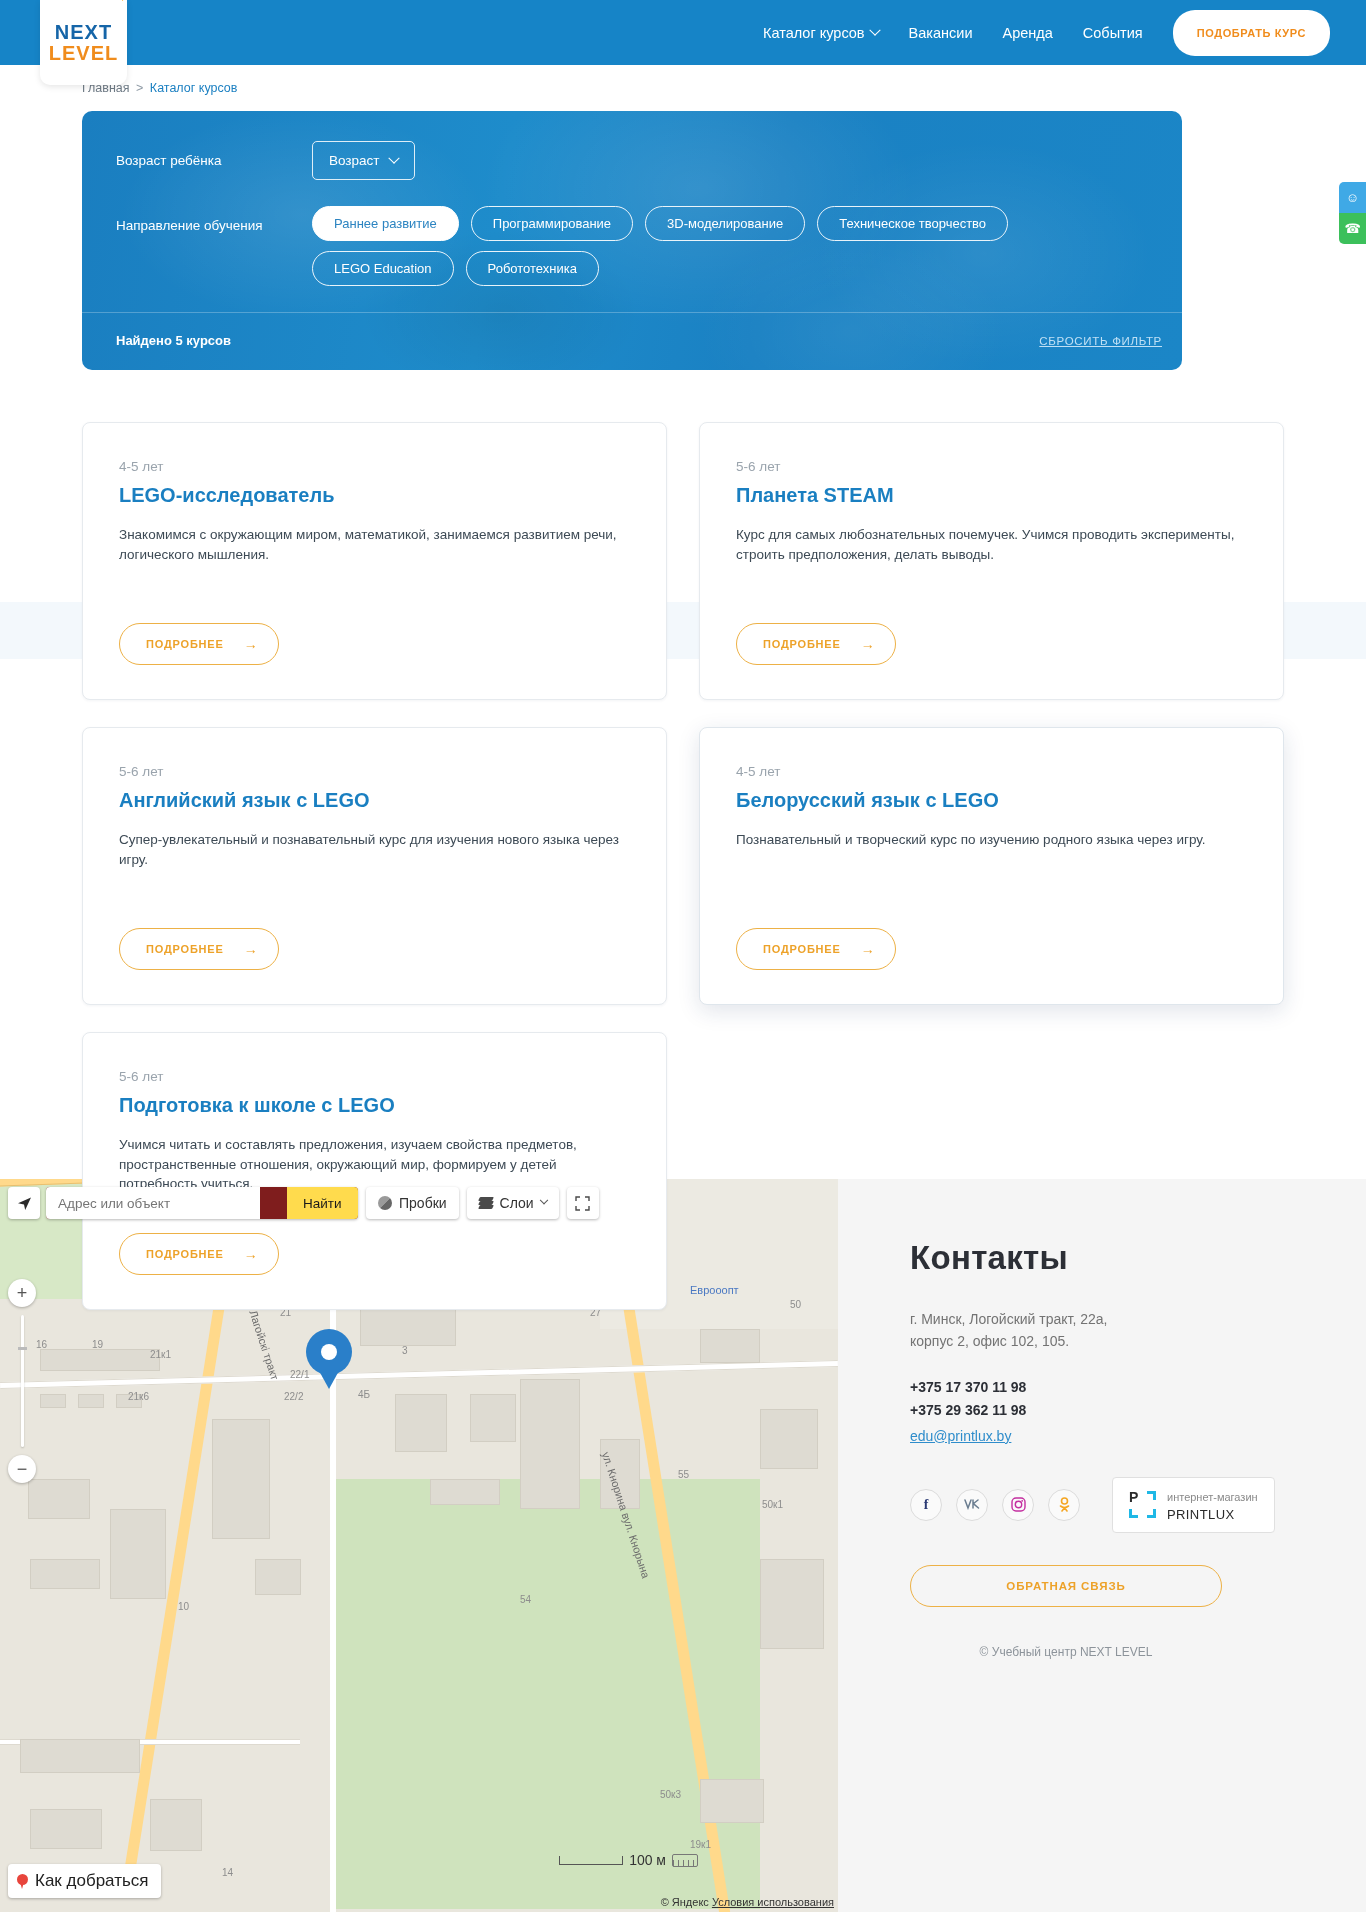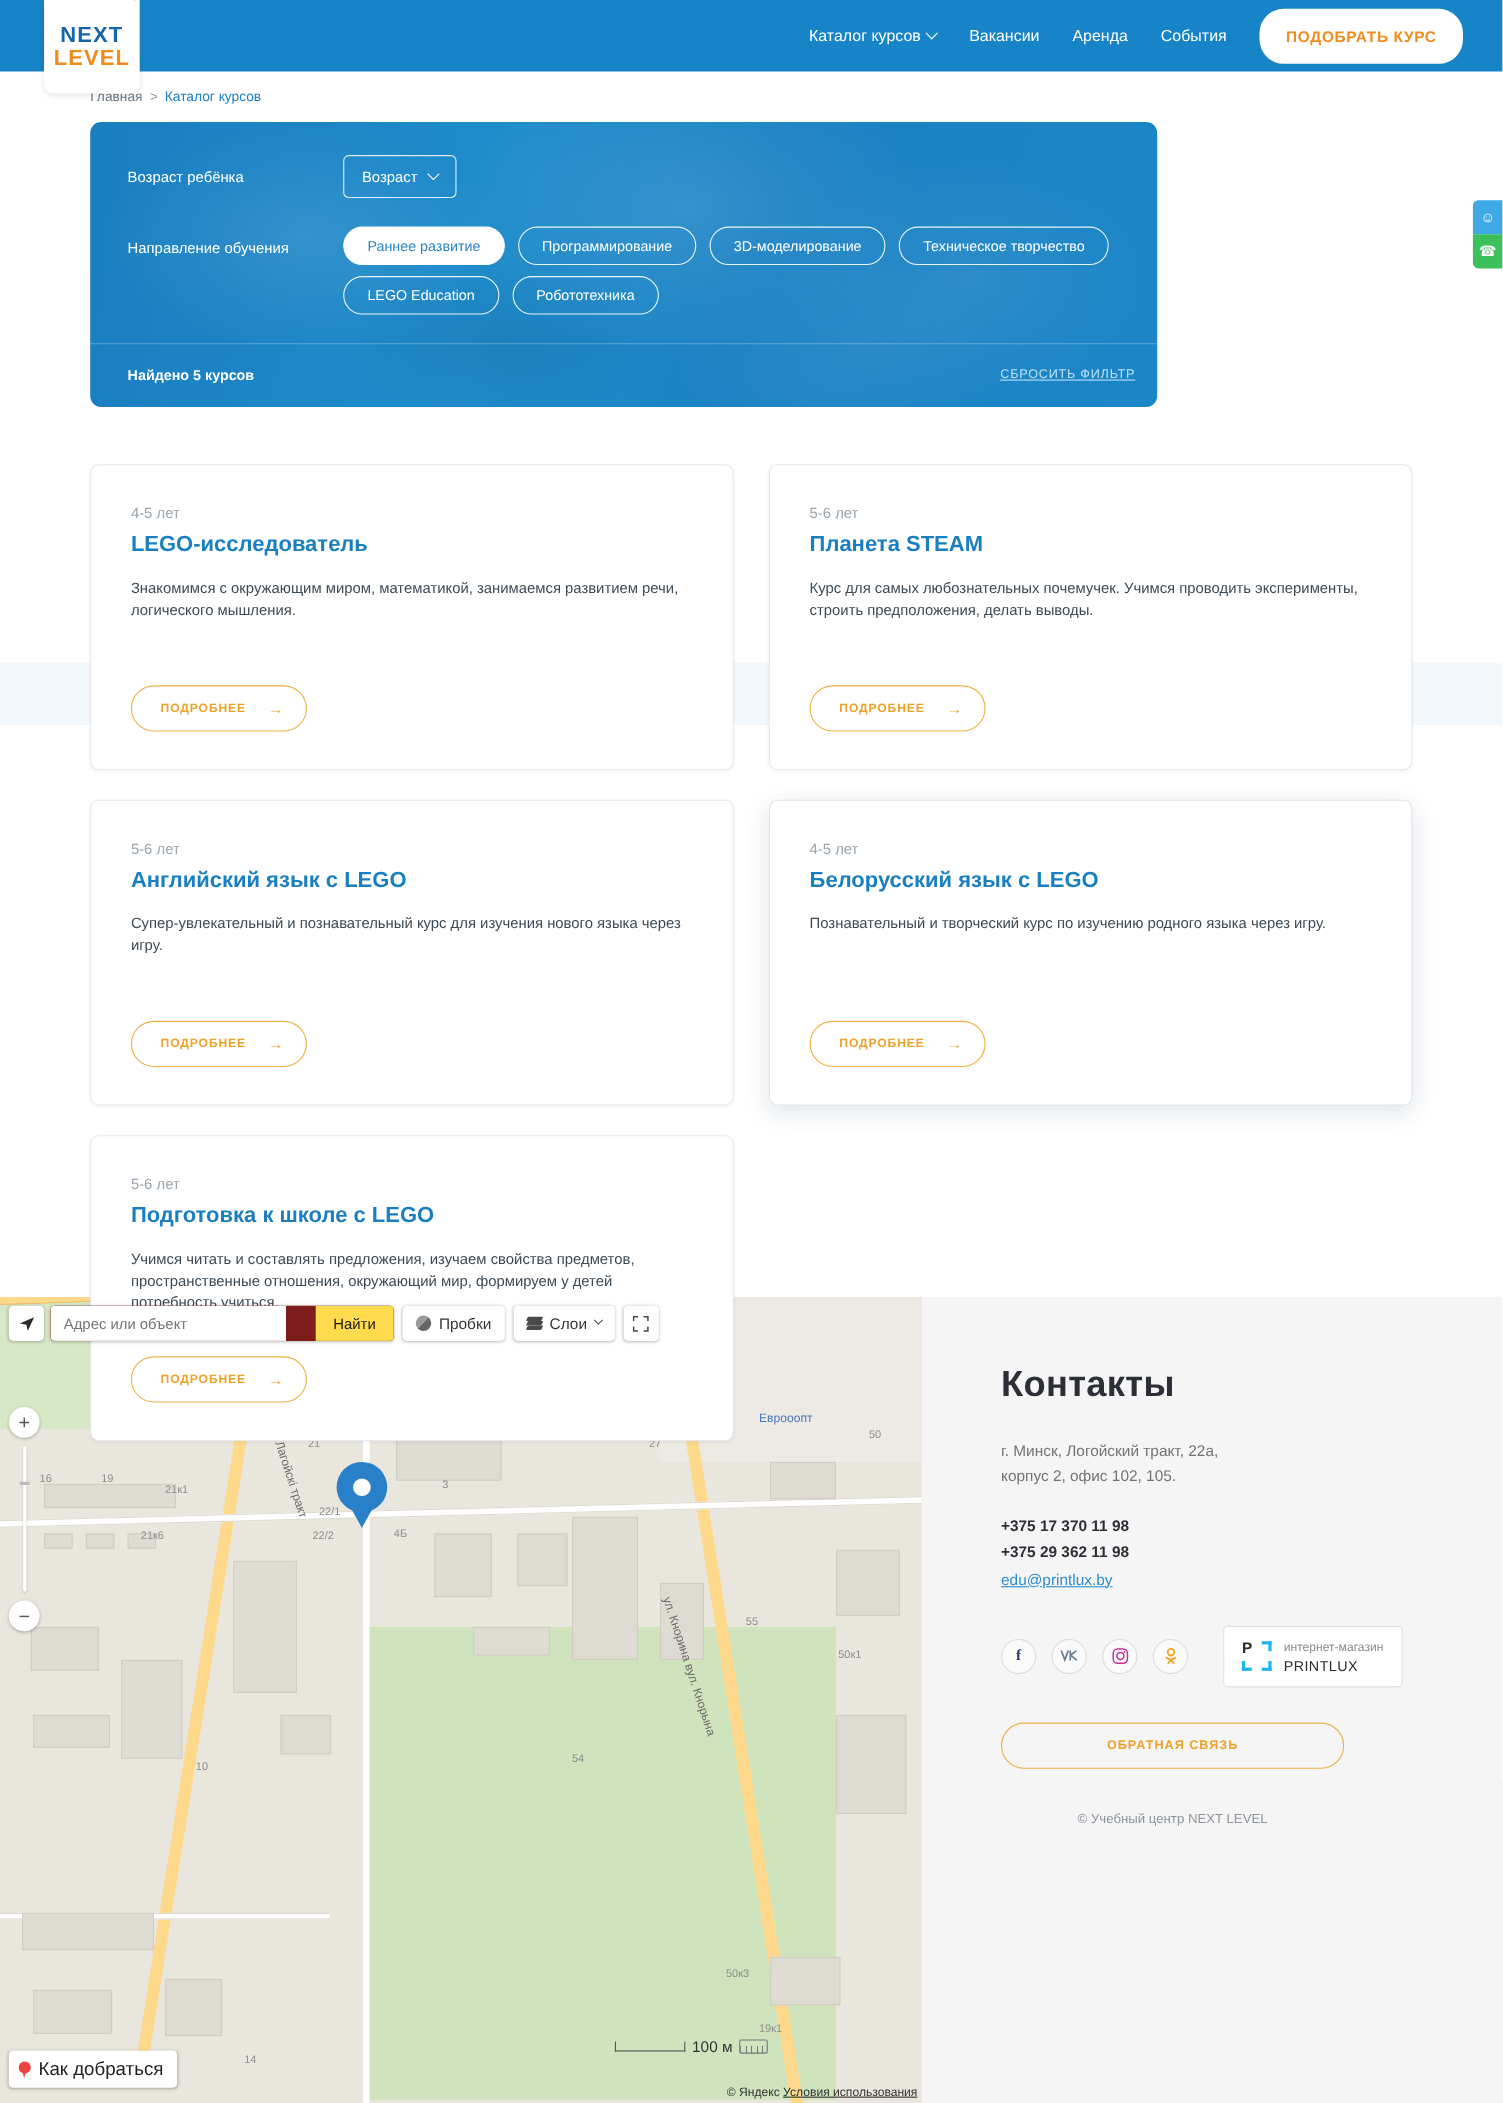--- a/index.html
+++ b/index.html
@@ -80,21 +80,21 @@
   .caret {
     display: inline-block;
     width: 8px; height: 8px;
     border-right: 1.6px solid #fff;
     border-bottom: 1.6px solid #fff;
     transform: rotate(45deg) translate(-2px,-2px);
   }
   .cta-btn {
     background: #ffffff;
     color: #f08c1c;
-    font-size: 14px;
+    font-size: 11px;
     font-weight: 700;
     letter-spacing: 0.6px;
     border: none;
     border-radius: 22px;
     padding: 17px 24px;
     cursor: pointer;
     white-space: nowrap;
   }
 
   
@@ -103,21 +103,21 @@
     font-size: 12.5px;
     color: #6f7b86;
   }
   .breadcrumb a { color: #1a7fc1; text-decoration: none; }
   .breadcrumb .sep { color: #8d99a4; margin: 0 3px; }
 
   
   .filter-panel {
     position: relative;
     margin: 16px 82px 0 82px;
-    width: 970px;
+    width: 1100px;
     border-radius: 10px;
     overflow: hidden;
     background: linear-gradient(100deg, #1a7ec0 0%, #1e8ccb 38%, #1a81c3 62%, #1b86c7 100%);
   }
   .filter-panel::before {
     content: "";
     position: absolute;
     inset: 0;
     background:
       radial-gradient(ellipse 260px 150px at 20% 40%, rgba(255,255,255,0.10), transparent 70%),

